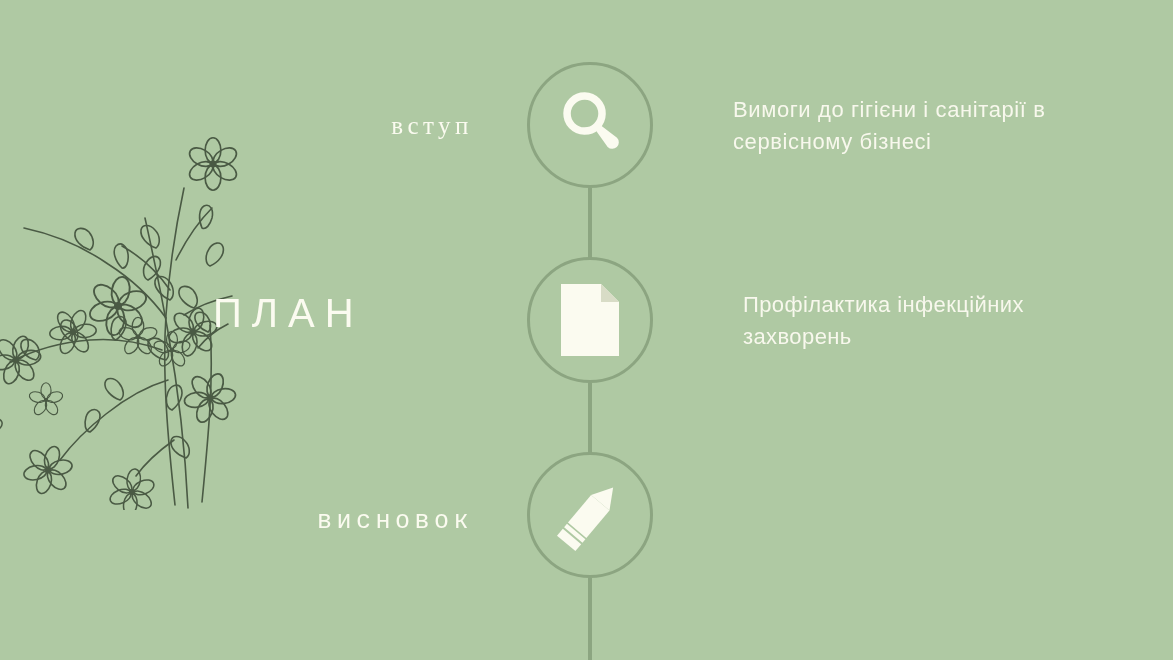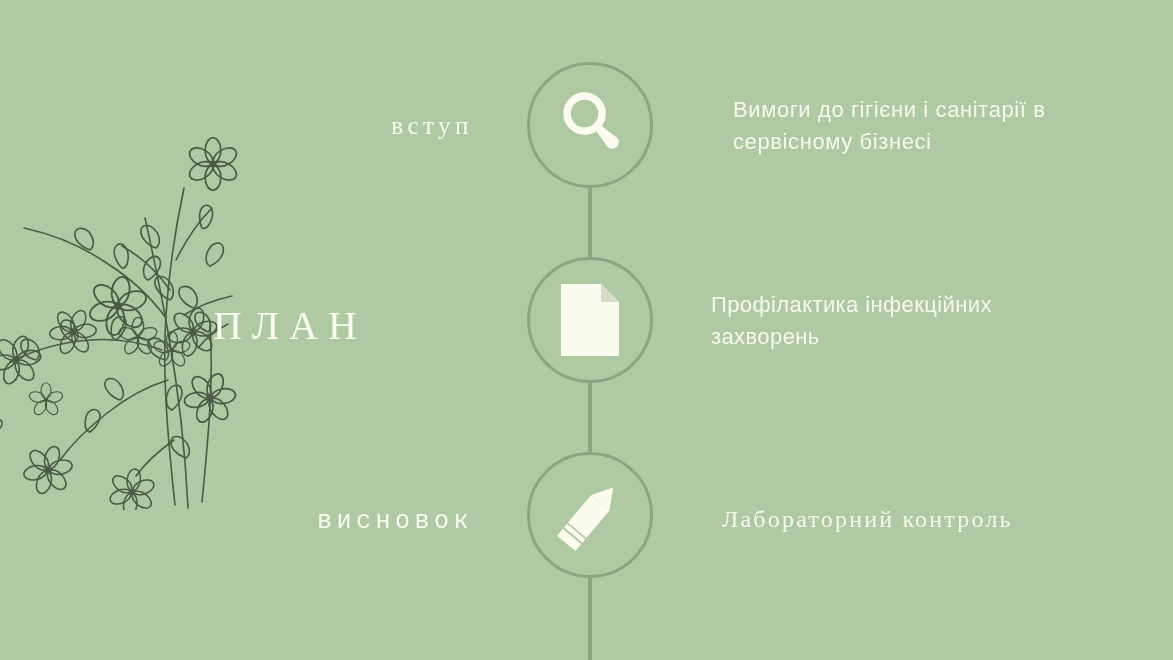--- a/index.html
+++ b/index.html
@@ -24,27 +24,26 @@
     width: 290px;
     height: 400px;
     pointer-events: none;
   }
 
   
   #plan-title {
     position: absolute;
     left: 213px;
     top: 293px;
-    font-family: Liberation Serif, serif;
+    font-family: Liberation Sans, sans-serif;
     font-size: 40px;
     letter-spacing: 10px;
     color: #fbfbf0;
     line-height: 1;
     white-space: nowrap;
-    margin-top: 13px;
   }
 
   
   .spine {
     position: absolute;
     left: 588px;
     width: 4px;
     background: #8ca581;
   }
   #spine-1 { top: 188px;  height: 70px; }
@@ -97,20 +96,21 @@
     font-size: 22px;
     letter-spacing: 0.6px;
     margin-left: 22px;
   }
   #item-text-2 {
     top: 289px;
     width: 360px;
     font-family: "Liberation Sans", sans-serif;
     font-size: 22px;
     letter-spacing: 0.4px;
+    margin-left: 32px;
   }
   #item-text-3 {
     top: 502px;
     left: 722px;
     width: 400px;
     font-family: "Liberation Serif", serif;
     font-size: 24px;
     letter-spacing: 2.2px;
   }
 </style>
@@ -294,15 +294,14 @@
         <rect x="28" y="68" width="24" height="9" fill="#fbfbf0"></rect>
       </g>
     </svg>
   </div>
 
   <div class="stage-label" id="stage-label-1">вступ</div>
   <div class="stage-label" id="stage-label-3">висновок</div>
 
   <div class="item-text" id="item-text-1">Вимоги до гігієни і санітарії в сервісному бізнесі</div>
   <div class="item-text" id="item-text-2">Профілактика інфекційних захворень</div>
-  <div class="item-text" id="item-text-3">Лабораторний контроль</div>
 
 </div>
 
 </body></html>

